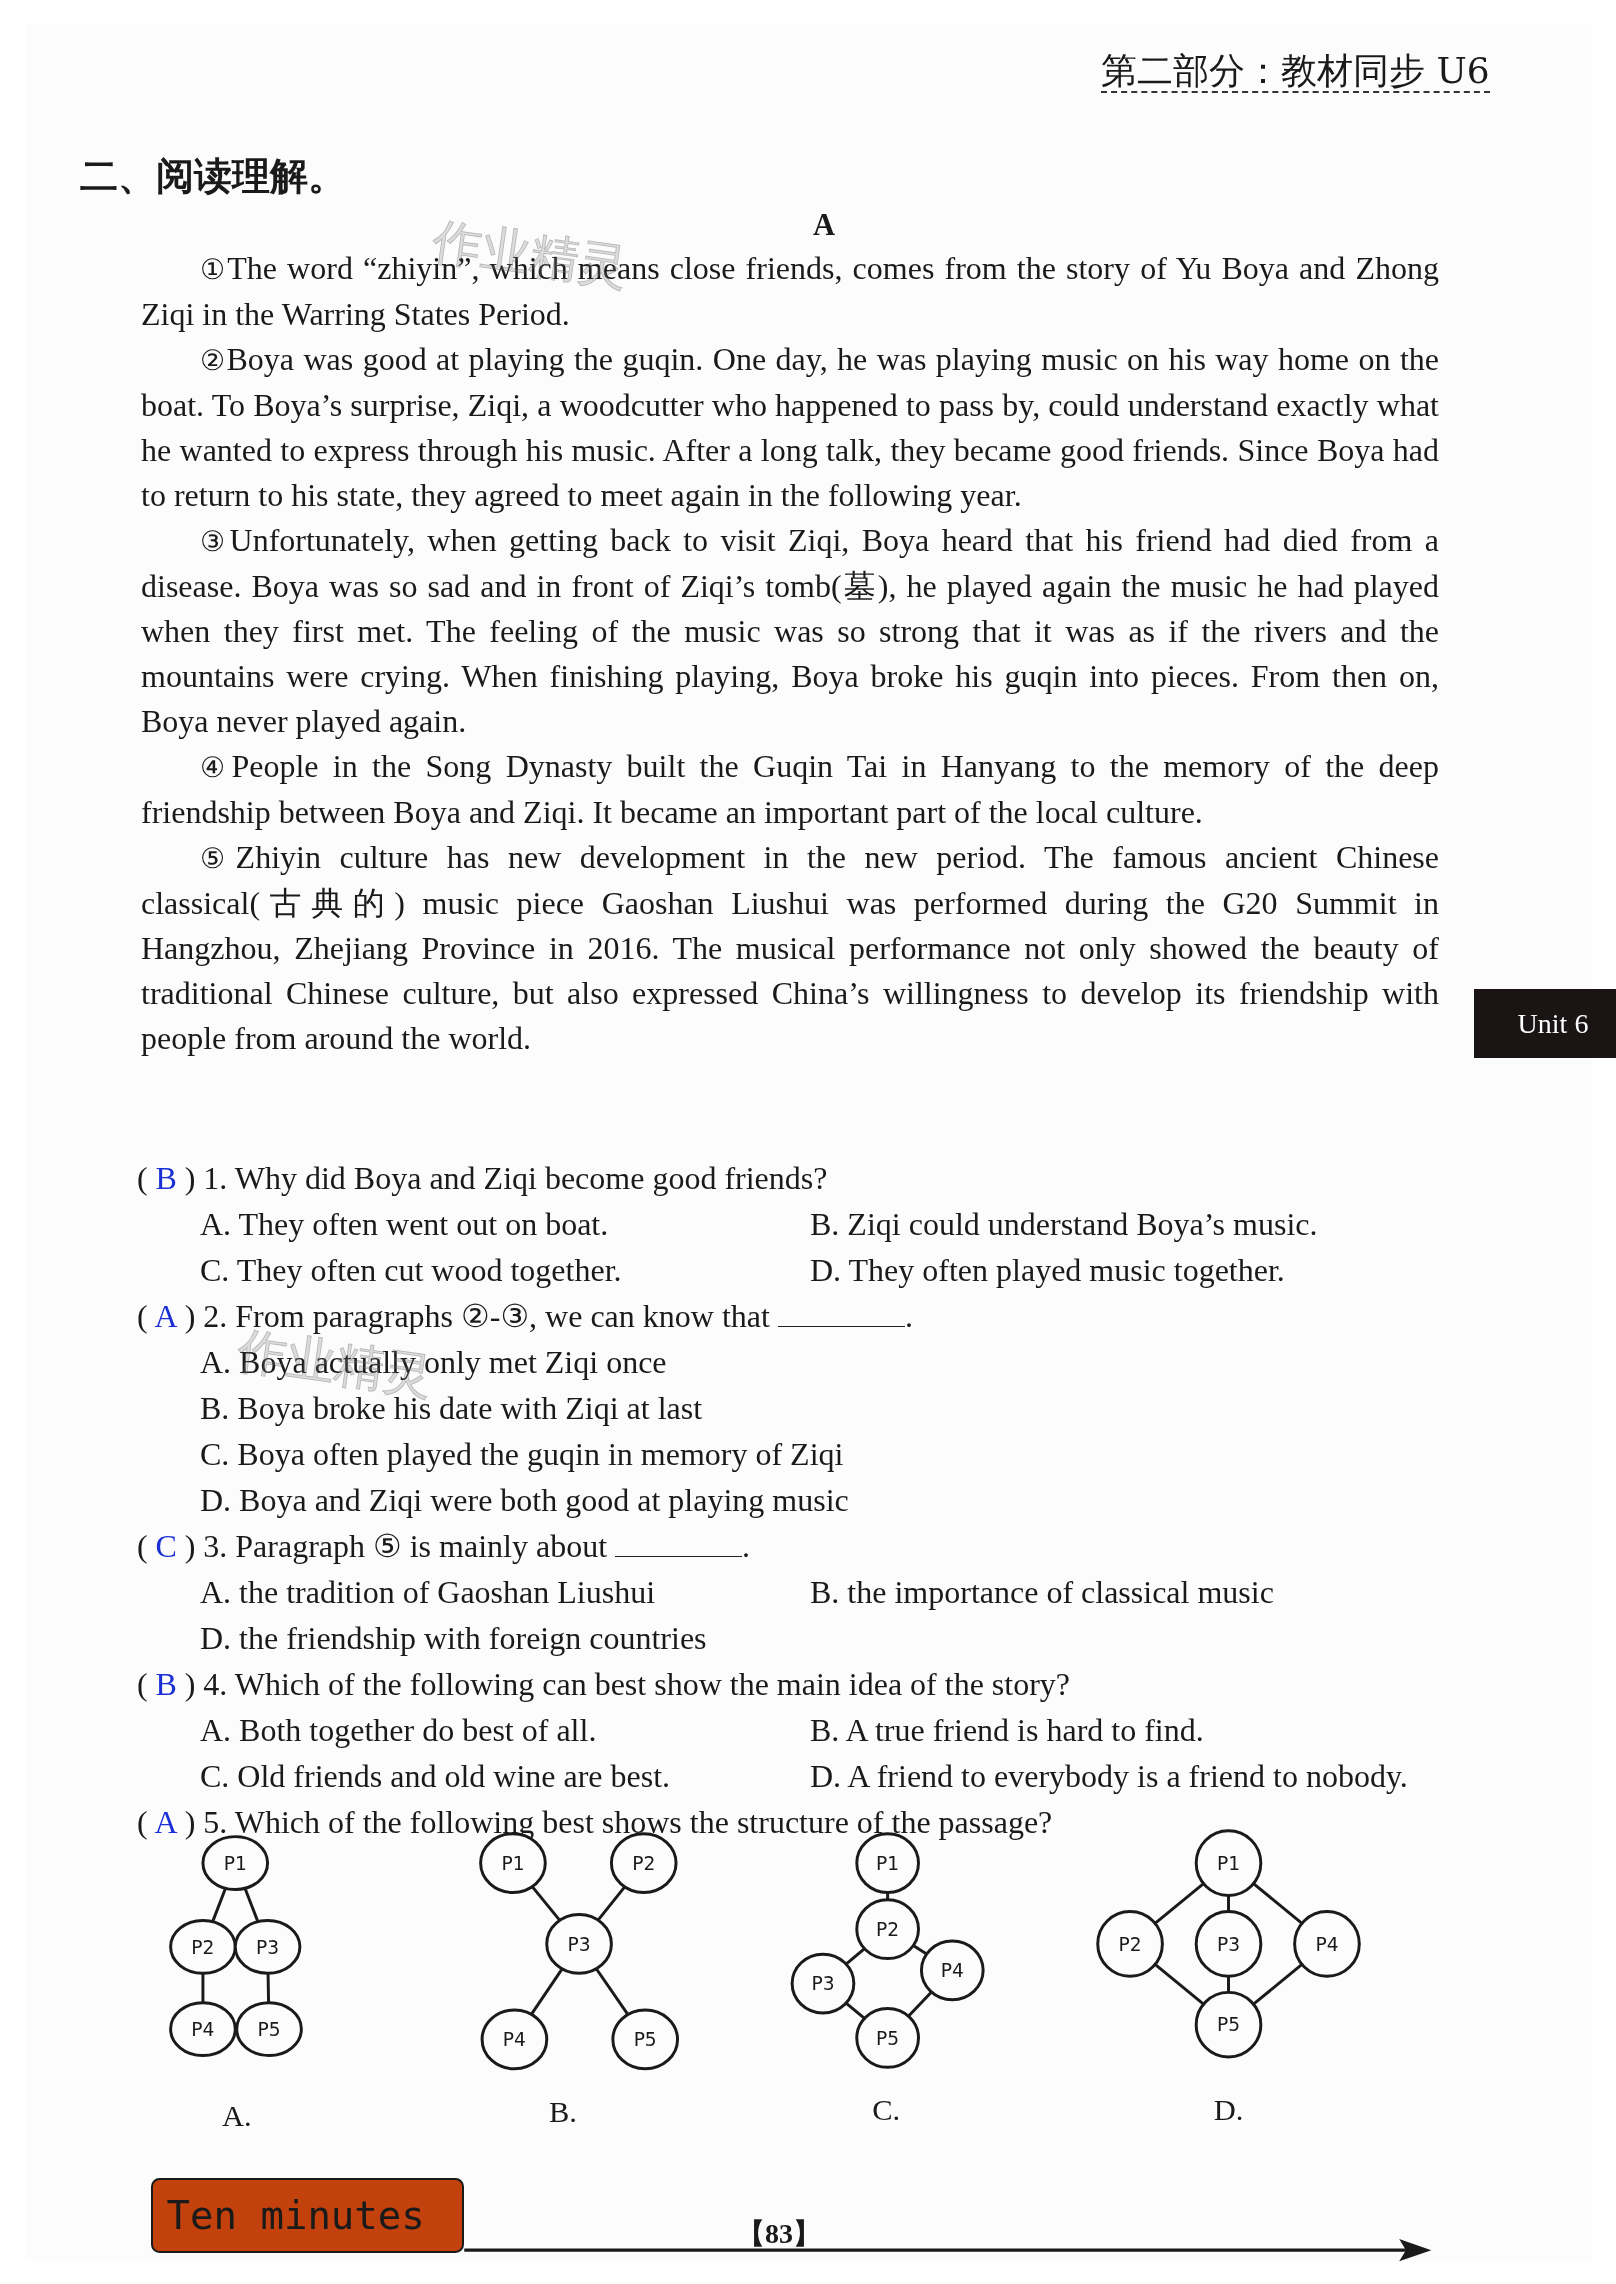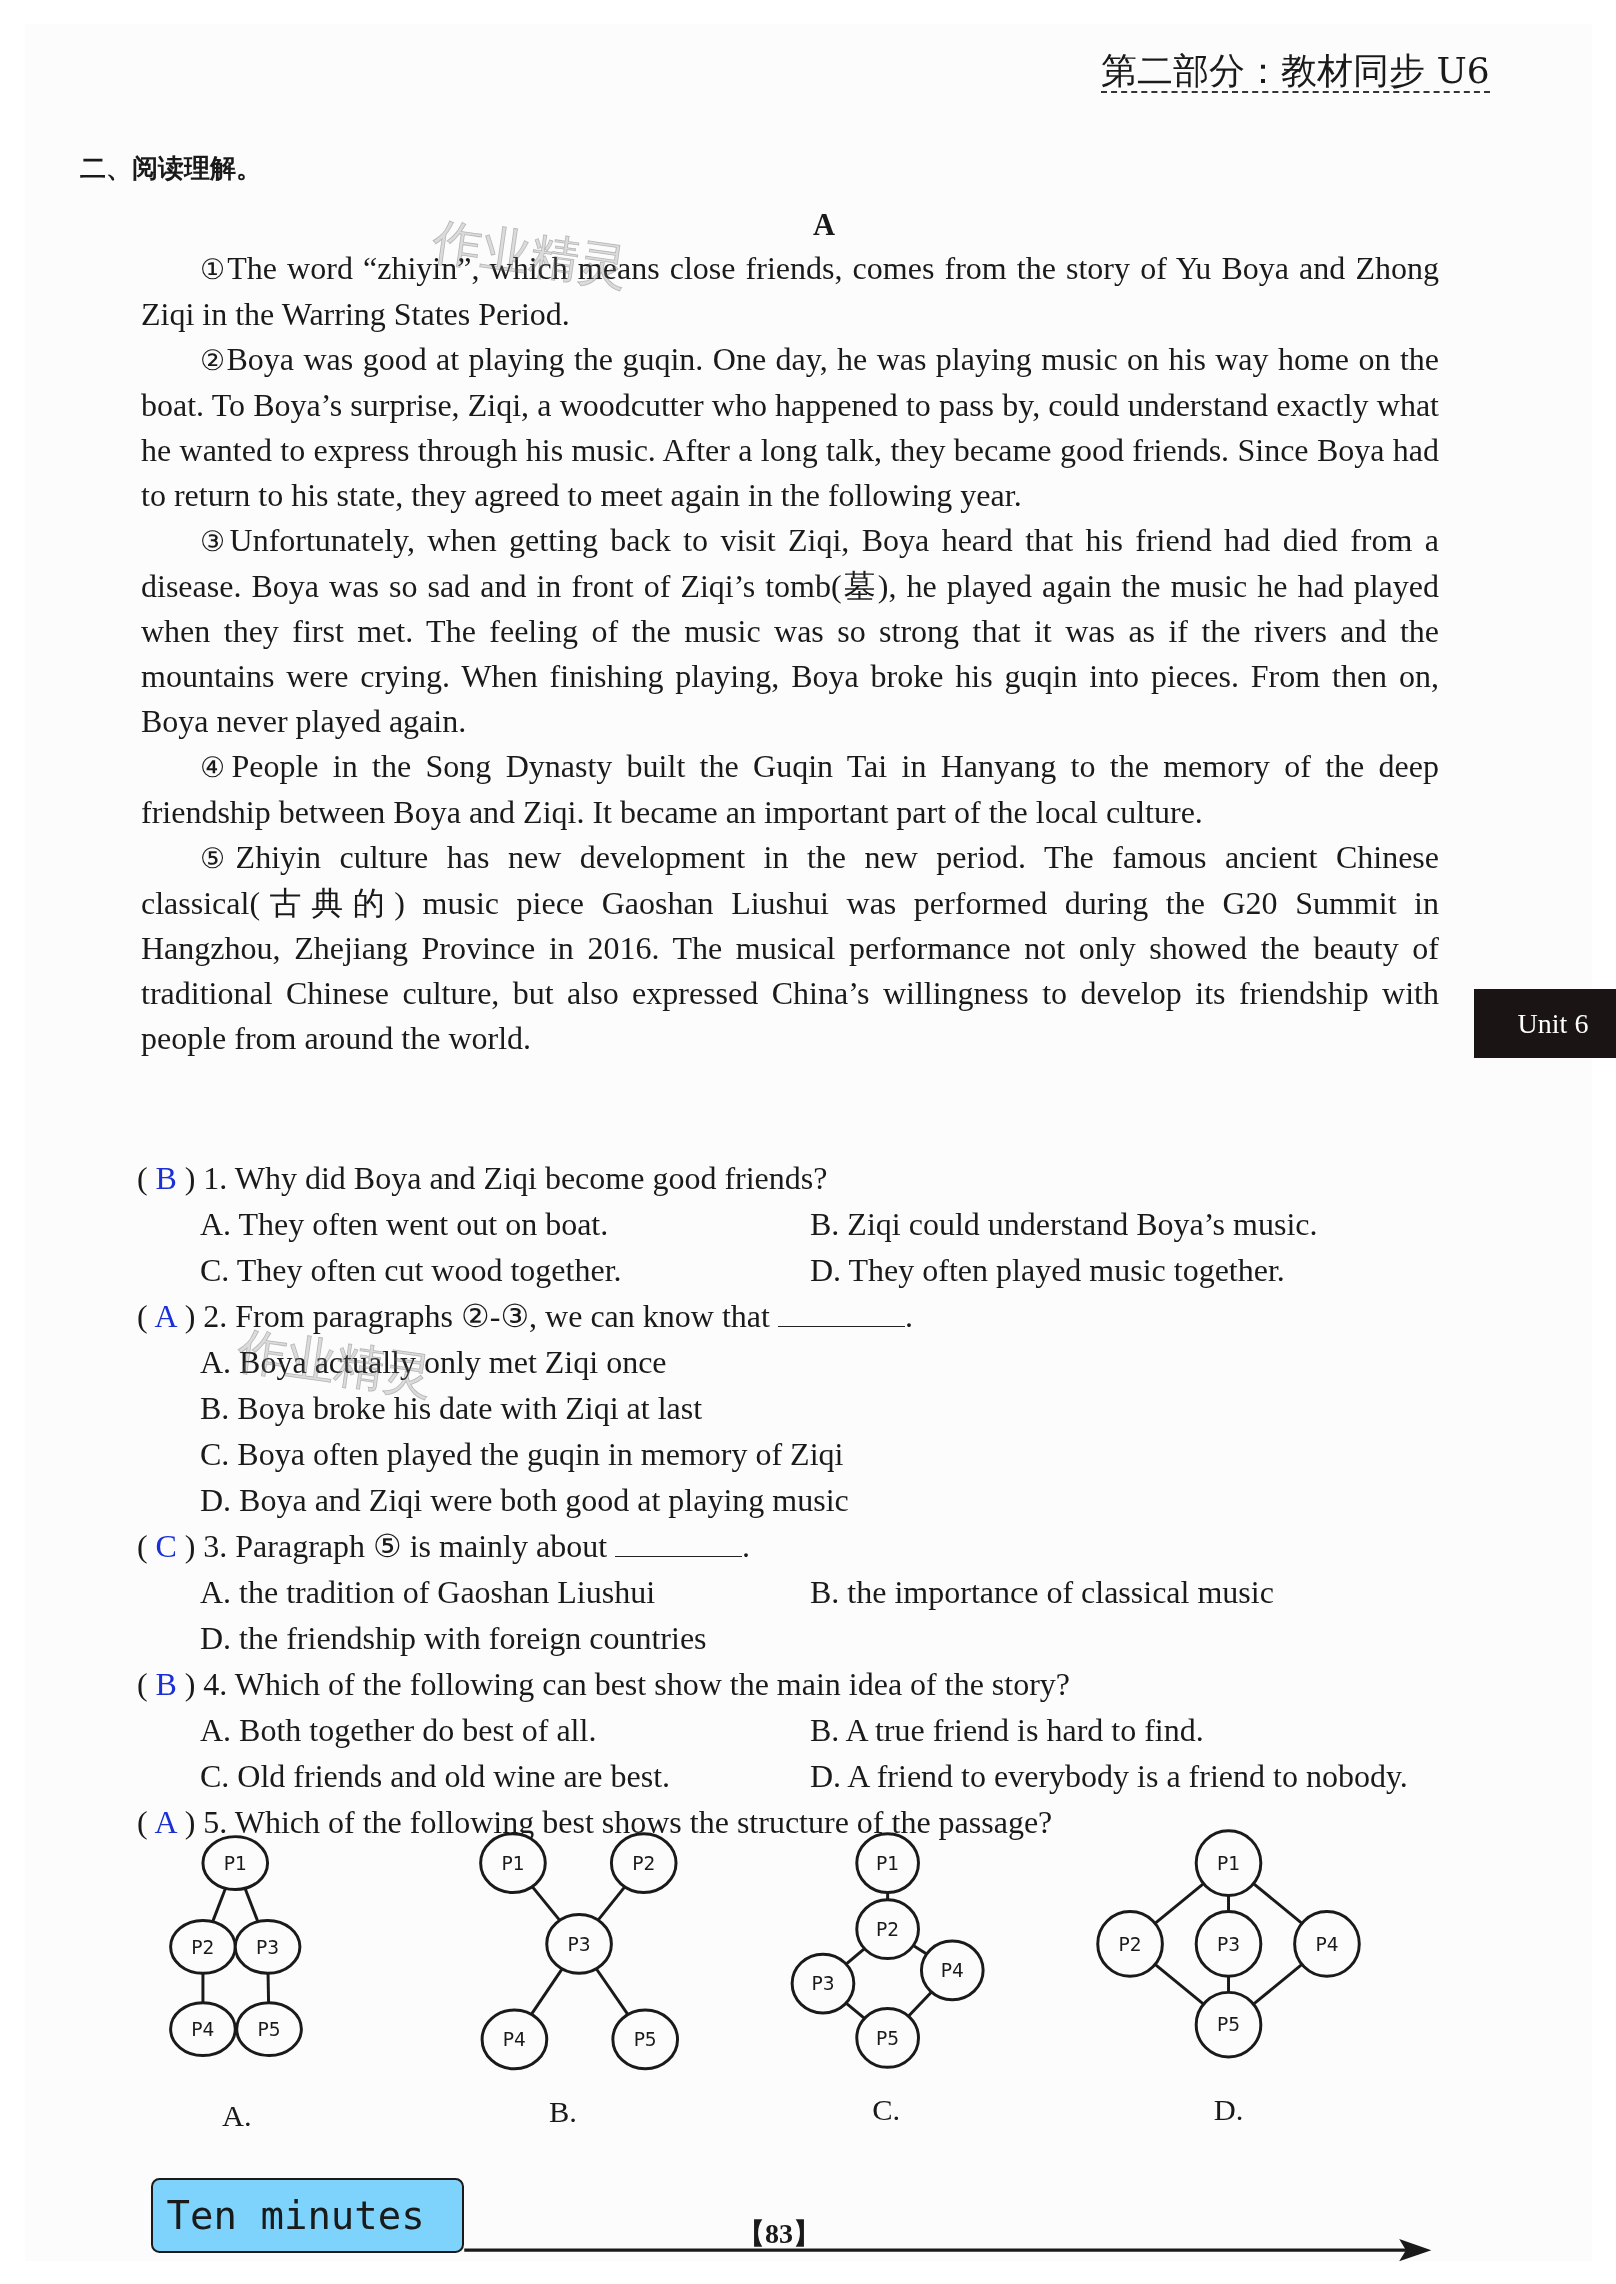--- a/index.html
+++ b/index.html
@@ -3,42 +3,42 @@
 <meta charset="utf-8">
 <style>
   html, body { margin:0; padding:0; background:#ffffff; }
   body { width:1617px; height:2284px; position:relative; overflow:hidden;
          font-family:"Liberation Serif","DejaVu Serif",serif; color:#1a1a1a; }
   .page { position:absolute; left:25.4px; top:24px; width:1567px; height:2237px; background:#fcfcfc; }
   .abs { position:absolute; }
   .running-head { left:1101px; top:53px; font-size:36px; letter-spacing:0px;
                   border-bottom:2.5px dashed #333; line-height:36px; padding-bottom:1.7px;
                   font-family:"DejaVu Serif","Liberation Serif",serif; }
-  .section-title { left:80px; top:151px; font-size:26px; font-weight:bold;
+  .section-title { left:80px; top:151px; font-size:38px; font-weight:bold;
                    font-family:"DejaVu Sans","Liberation Sans",sans-serif; }
   .passage-label { left:813px; top:208px; font-size:30.5px; font-weight:bold; }
   .passage { left:141px; top:246px; width:1298px; font-size:32px; line-height:45px; text-align:justify; }
   .passage p { margin:0; text-indent:59px; }
   .passage p .num { font-family:"DejaVu Sans",sans-serif; font-size:28px; }
   .questions { left:137px; top:1111px; width:1355px; font-size:32px; line-height:46px;margin-top:44px; }
   .q { position:relative; }
   .q-line { white-space:nowrap; }
   .ans { color:#1a2fd6; display:inline-block; width:37px; text-align:center; font-size:32px; }
   .opts { padding-left:63px; }
   .opt-row { display:flex; white-space:nowrap; }
   .opt-row .opt { width:610px; }
   .blank { display:inline-block; width:127px; border-bottom:1.7px solid #222; height:25.4px; vertical-align:baseline; }
   .unit-tab { left:1474px; top:989px; width:158px; height:69px; background:#1a1414; color:#fff;
               font-size:28px; display:flex; align-items:center; justify-content:center;text-align:right; }
   .diagram-wrap { left:0; top:0; width:1617px; height:2284px; }
   .node-label { font-family:"DejaVu Sans","Liberation Sans",sans-serif; font-size:22px; }
   .diag-caption { font-family:"Liberation Serif",serif; font-size:36px; }
   .ten-box { left:151px; top:2178px; width:313px; height:75px; border:2.5px solid #1a1a1a;
              border-radius:8.5px; display:flex; align-items:center; padding-left:13.5px; box-sizing:border-box;
-             font-family:"DejaVu Sans Mono","Liberation Mono",monospace; font-size:39px; background:#7dd3fc; }
+             font-family:"DejaVu Sans Mono","Liberation Mono",monospace; font-size:39px; background:#c2410c; }
   .page-num { left:737px; top:2215px; font-size:28px; font-weight:bold; }
   .watermark { color:rgba(120,120,120,0.25); font-family:"DejaVu Sans",sans-serif; font-size:49px;
                transform:rotate(8deg); -webkit-text-stroke:0.8px rgba(90,90,90,0.35); }
 </style>
 </head>
 <body>
 
 <div class="page"></div>
 
 <div class="abs running-head">第二部分：教材同步 U6</div>

